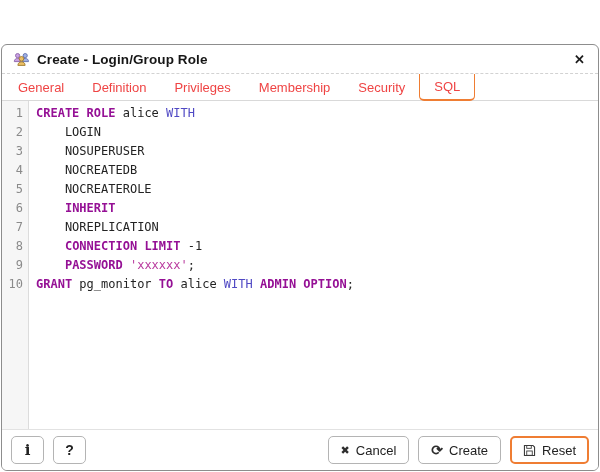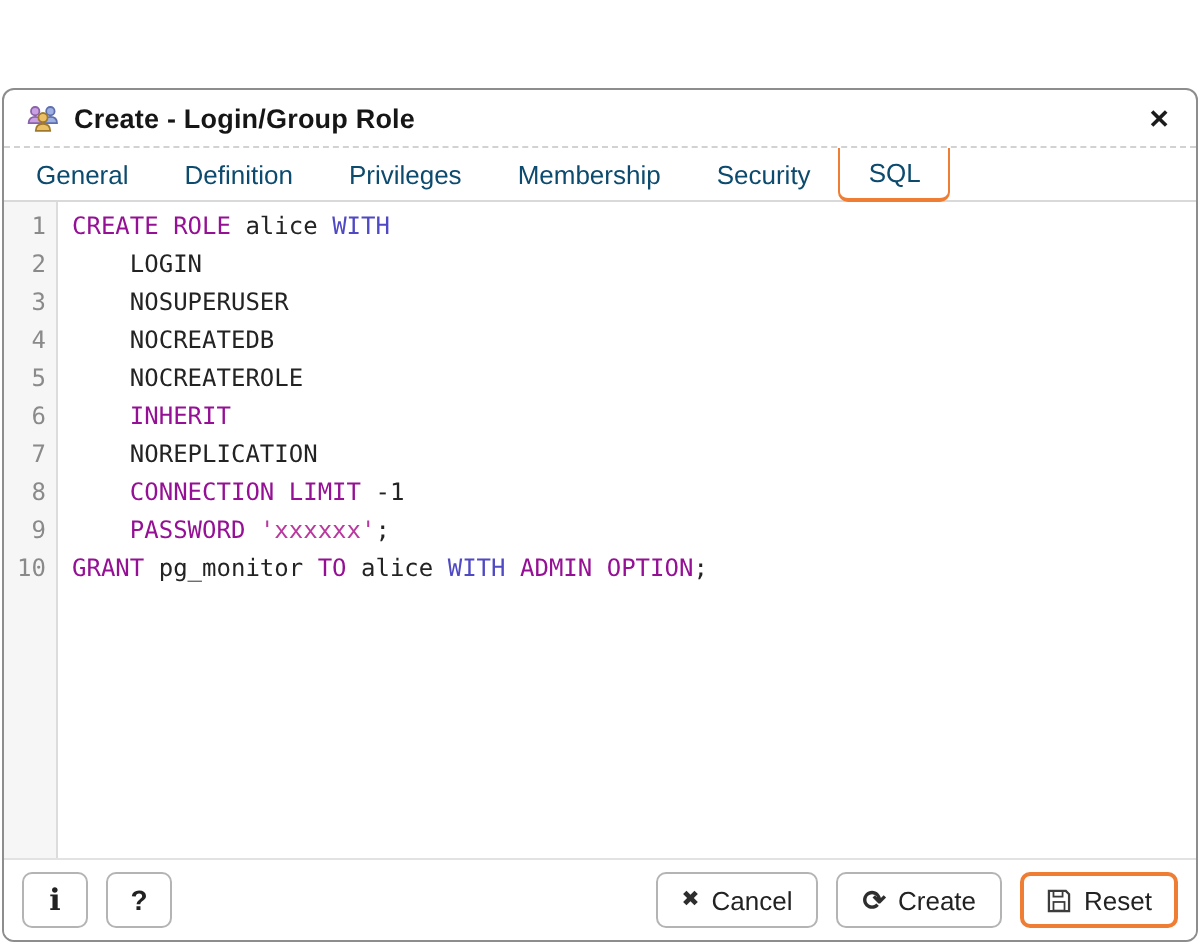--- a/index.html
+++ b/index.html
@@ -30,40 +30,40 @@
     margin-left:auto;font-size:13px;font-weight:bold;color:#1c1c1c;
     cursor:pointer;line-height:1;padding:2px;
   }
   
   .tabbar{
     flex:0 0 27px;display:flex;align-items:stretch;
     padding-left:2px;border-bottom:1px solid #d9d9d9;
   }
   .tab{
     display:flex;align-items:center;padding:0 14px;
-    font-size:13px;color:#0c4a6e;cursor:pointer;white-space:nowrap;
+    font-size:13px;color:#ef4444;cursor:pointer;white-space:nowrap;
   }
   .tab.active{
     border:1px solid var(--accent);border-top:none;
     border-bottom-width:2px;
     border-radius:0 0 5px 5px;margin-bottom:-1px;background:#fff;
   }
   
   .editor{
     flex:1 1 auto;display:flex;overflow:hidden;background:#fff;
     font-family:"DejaVu Sans Mono","Liberation Mono",monospace;
     font-size:12px;line-height:19px;cursor:text;
   }
   .gutter{
     flex:0 0 27px;background:#f6f6f6;border-right:1px solid #dcdcdc;
     text-align:right;padding:3px 5px 0 0;color:#8a8a8a;
   }
   .code{flex:1;padding:3px 0 0 7px;white-space:pre;color:#232323;overflow:hidden}
   .code-line,.gutter-num{height:19px}
-  .kw{color:var(--kw);font-weight:normal}
+  .kw{color:var(--kw);font-weight:bold}
   .builtin{color:var(--builtin)}
   .str{color:var(--str)}
   
   .footer{
     flex:0 0 41px;border-top:1px solid #e2e2e2;
     display:flex;align-items:center;padding:0 9px;gap:9px;background:#fff;
   }
   .btn{
     display:inline-flex;align-items:center;justify-content:center;gap:6px;
     height:28px;padding:0 12px;background:#fff;

